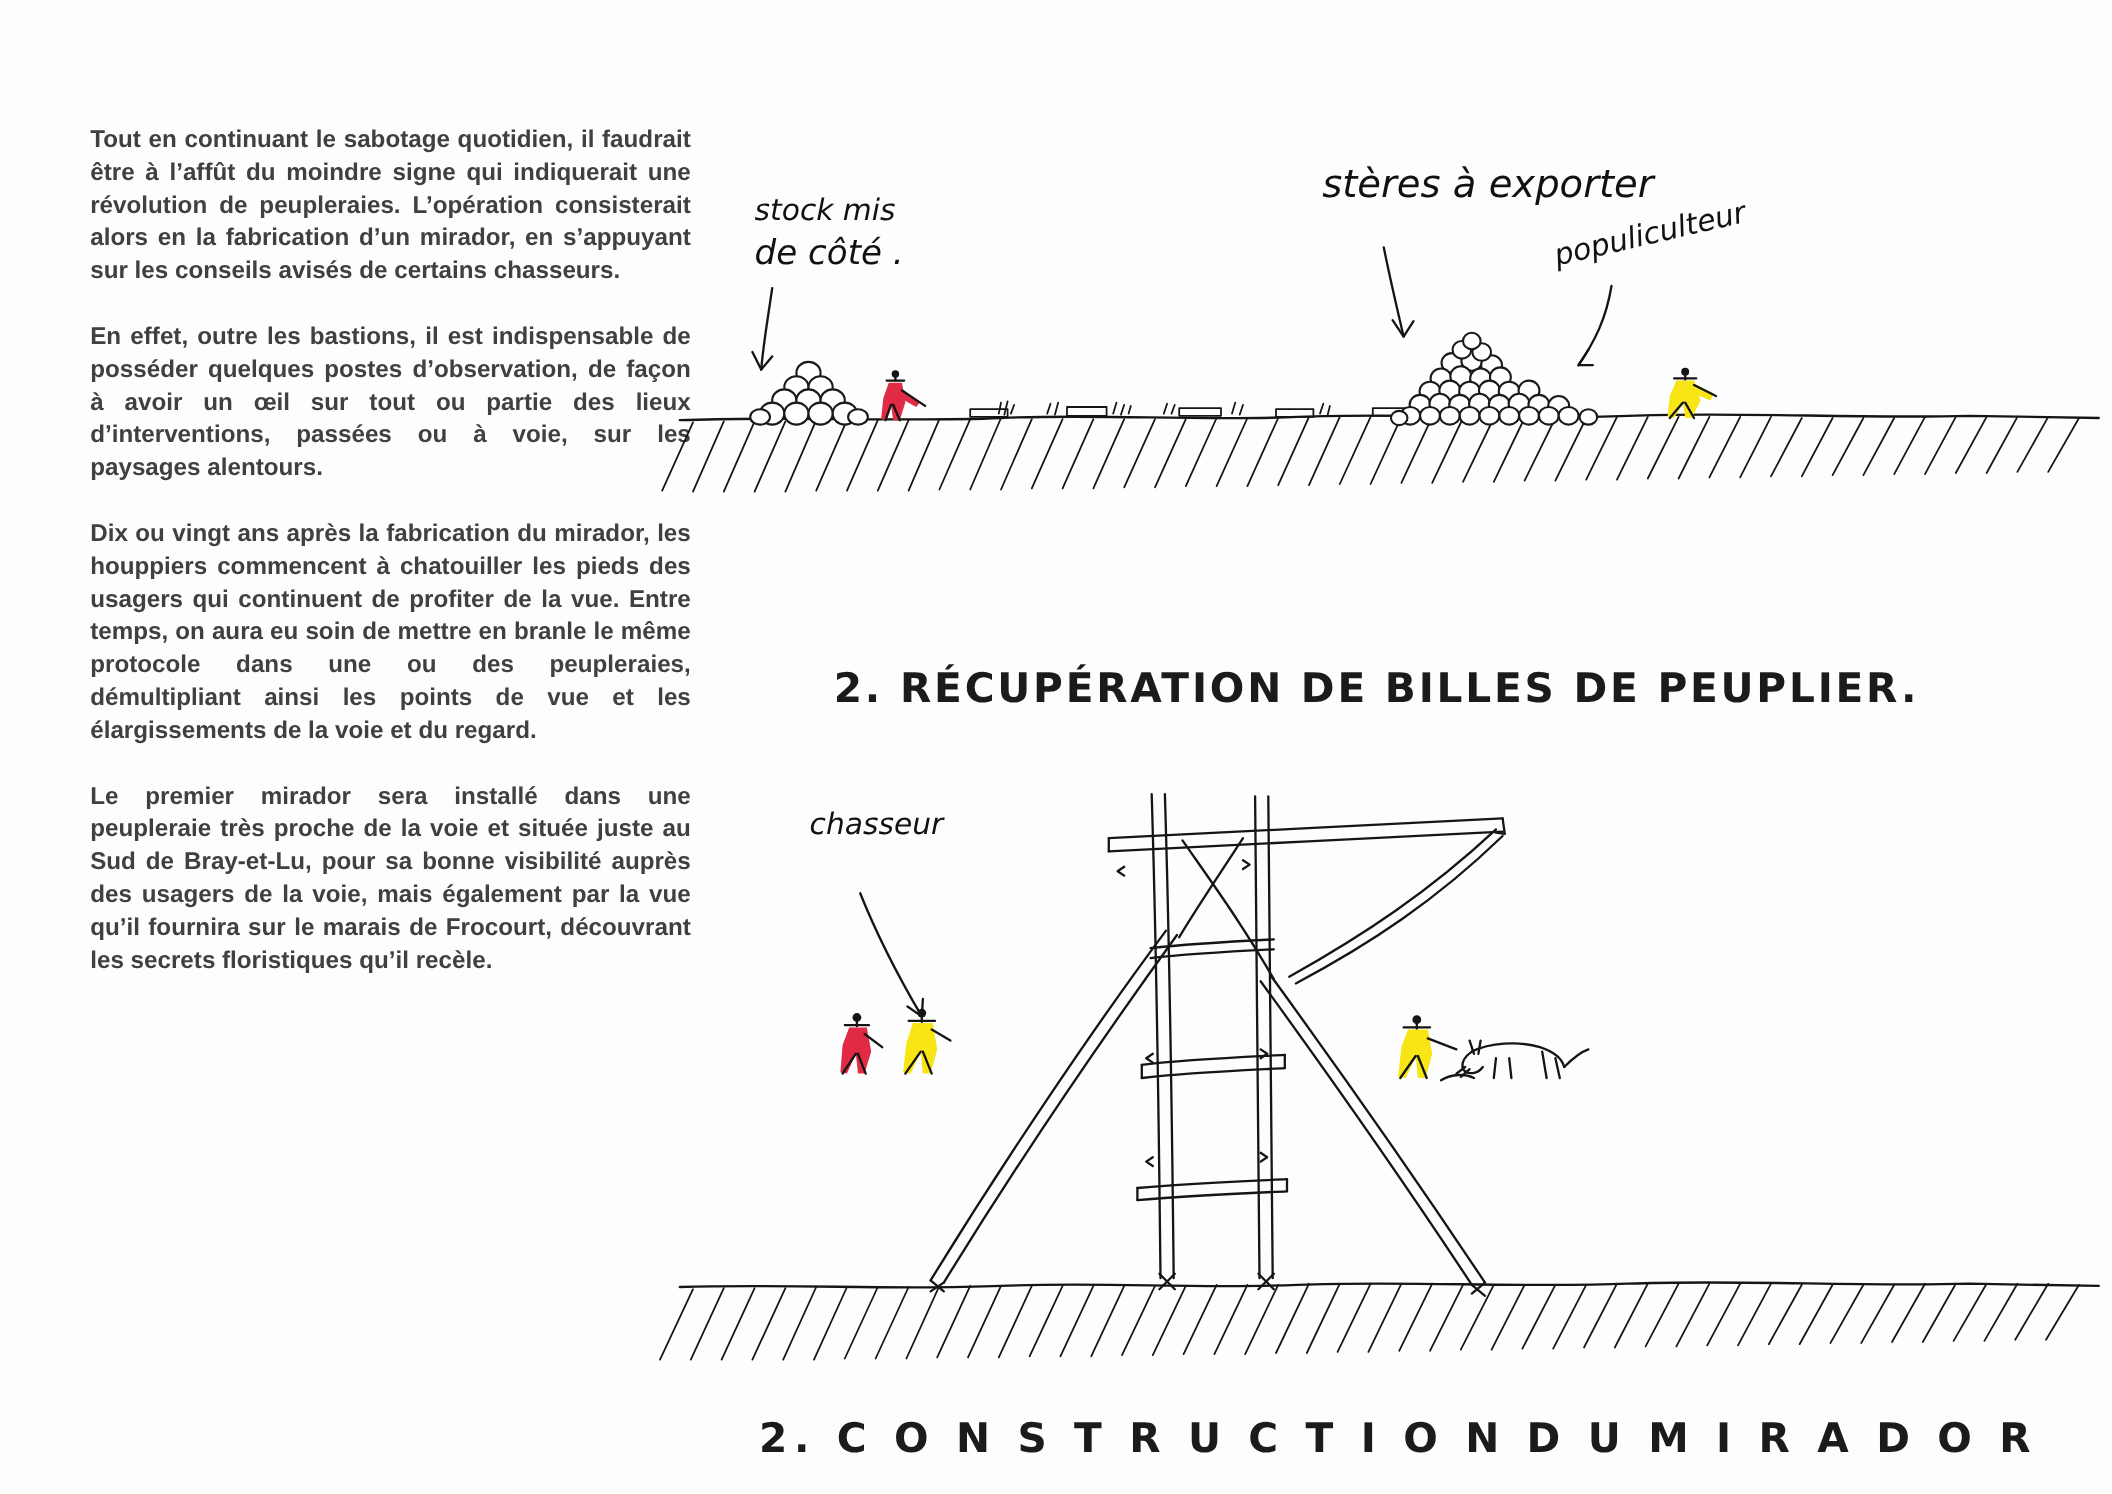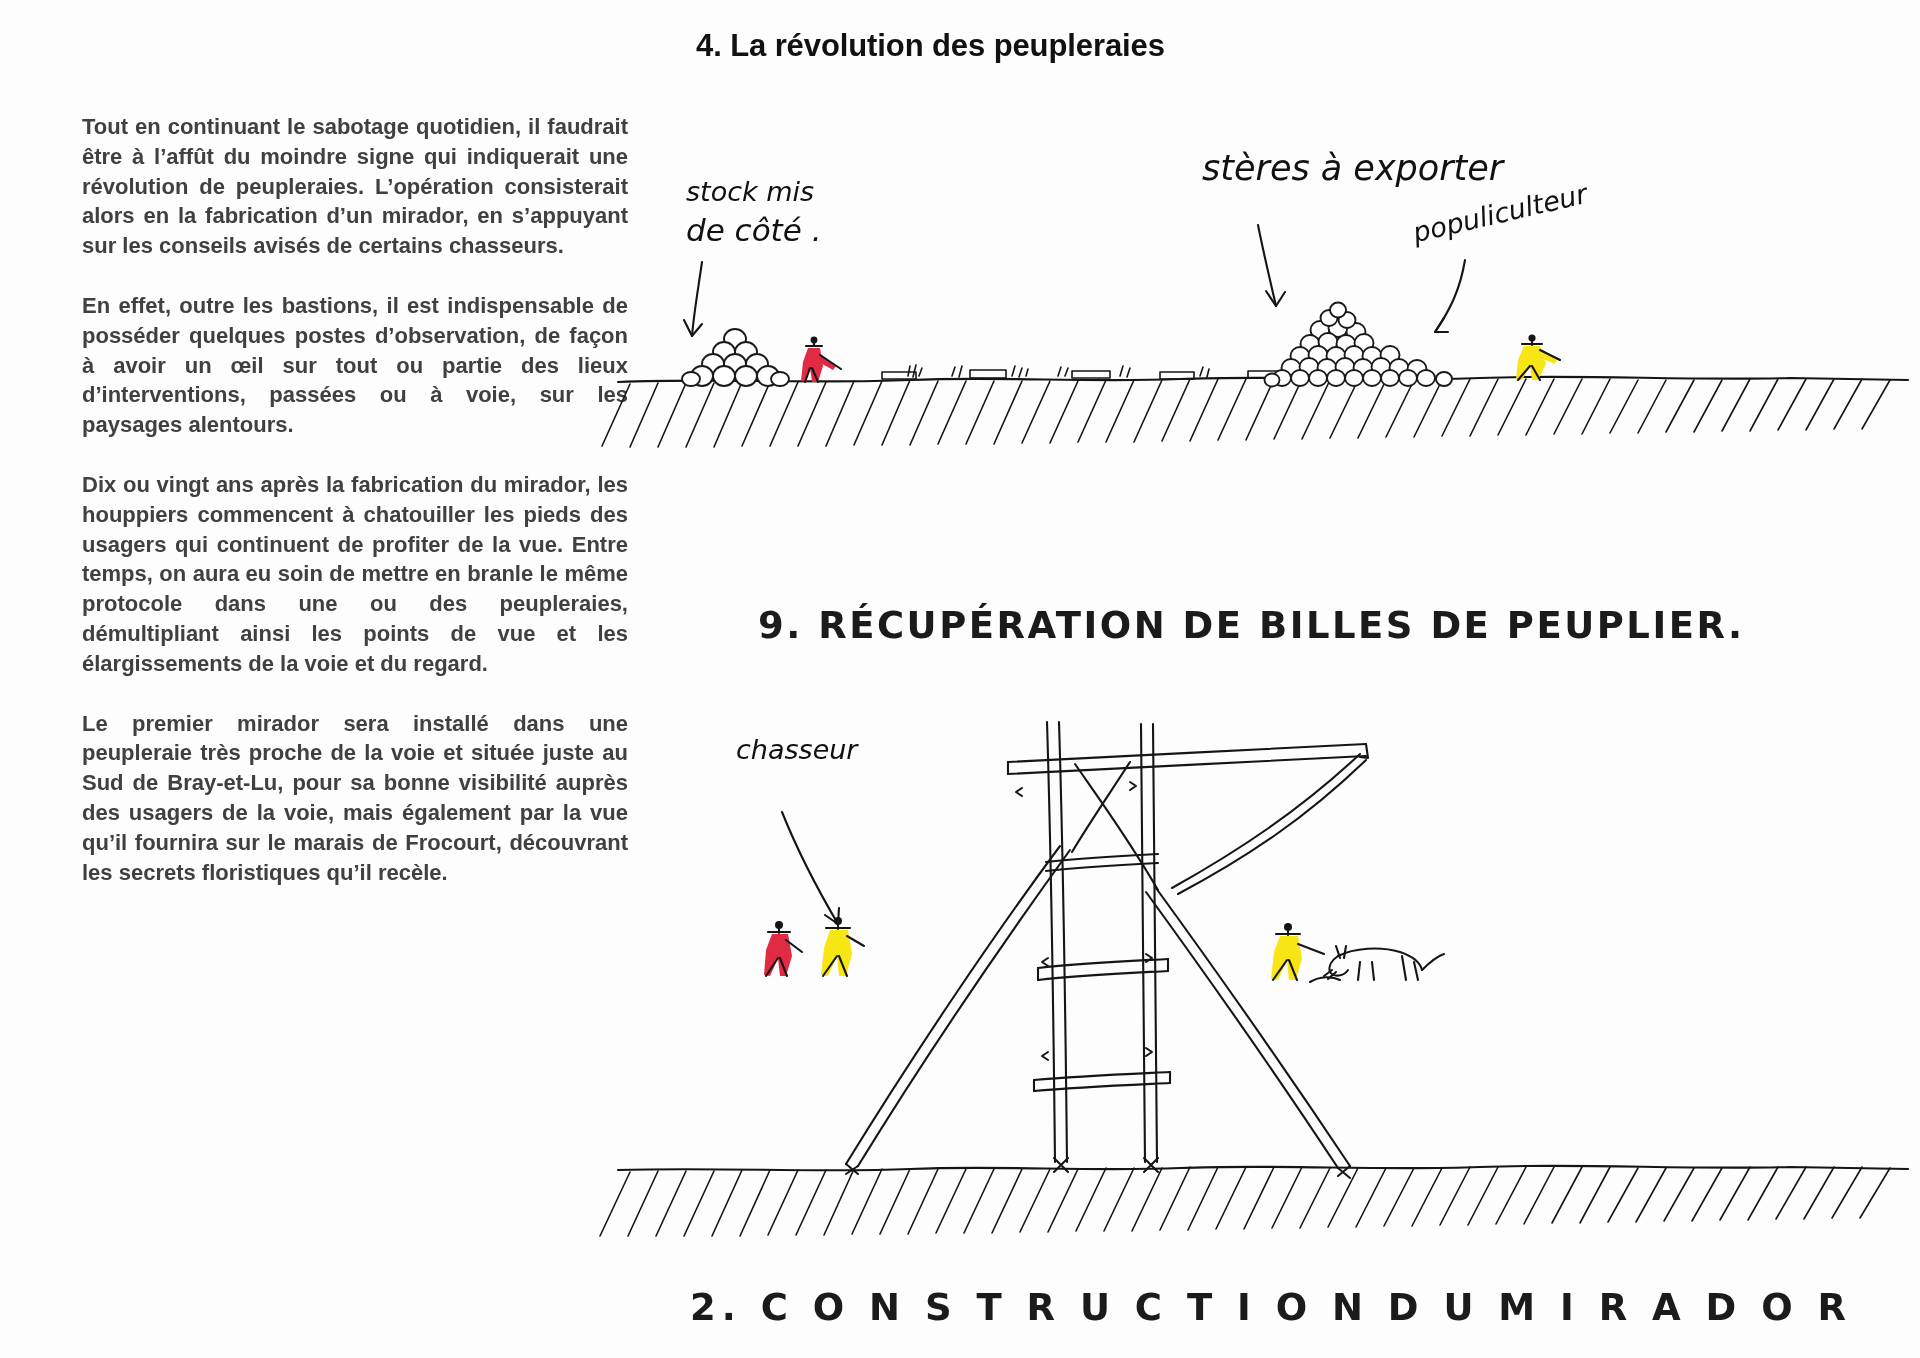--- a/index.html
+++ b/index.html
@@ -93,21 +93,20 @@
   .ink-f { fill: #151515; stroke: none; }
   .log   { fill: #ffffff; stroke: #1a1a1a; stroke-width: 1.9; }
   .red   { fill: #e12b45; stroke: none; }
   .yel   { fill: #f7e514; stroke: none; }
 </style>
 </head>
 <body>
 
 <div id="page">
 
-  <div id="doc-title">4. La révolution des peupleraies</div>
 
   <div id="text-column">
     <p class="para">Tout en continuant le sabotage quotidien, il faudrait être à l’affût du moindre signe qui indiquerait une révolution de peupleraies. L’opération consisterait alors en la fabrication d’un mirador, en s’appuyant sur les conseils avisés de certains chasseurs.</p>
     <p class="para">En effet, outre les bastions, il est indispensable de posséder quelques postes d’observation, de façon à avoir un œil sur tout ou partie des lieux d’interventions, passées ou à voie, sur les paysages alentours.</p>
     <p class="para">Dix ou vingt ans après la fabrication du mirador, les houppiers commencent à chatouiller les pieds des usagers qui continuent de profiter de la vue. Entre temps, on aura eu soin de mettre en branle le même protocole dans une ou des peupleraies, démultipliant ainsi les points de vue et les élargissements de la voie et du regard.</p>
     <p class="para">Le premier mirador sera installé dans une peupleraie très proche de la voie et située juste au Sud de Bray-et-Lu, pour sa bonne visibilité auprès des usagers de la voie, mais également par la vue qu’il fournira sur le marais de Frocourt, découvrant les secrets floristiques qu’il recèle.</p>
   </div>
 
   <div class="illus" id="illus-1">
     <svg width="1230" height="400" viewBox="0 0 1230 400">
@@ -275,21 +274,21 @@
     </svg>
 
     <div class="handwrite" style="left:26px; top:26px; font-size:27px;">stock mis</div>
     <div class="handwrite" style="left:26px; top:62px; font-size:31px;">de côté .</div>
 
     <div class="handwrite" style="left:542px; top:-2px; font-size:35px;">stères à exporter</div>
 
     <div class="handwrite" style="left:750px; top:68px; font-size:27px; transform:rotate(-13deg); transform-origin:left top;">populiculteur</div>
   </div>
 
-  <div class="caption" id="caption-1">9. RÉCUPÉRATION  DE  BILLES  DE  PEUPLIER.</div>
+  <div class="caption" id="caption-1">2. RÉCUPÉRATION  DE  BILLES  DE  PEUPLIER.</div>
 
   <div class="illus" id="illus-2">
     <svg width="1230" height="500" viewBox="0 0 1230 500">
 
       <path class="ink" d="M -42 430 C 60 427, 160 433, 250 429 C 340 425, 430 432, 520 428
                            C 620 424, 720 431, 820 427 C 920 423, 1030 430, 1130 427 L 1248 429"></path>
 
       <g class="ink-t">
         <path d="M -30 432 L -60 496"></path>
           <path d="M -2 431 L -32 496"></path>

